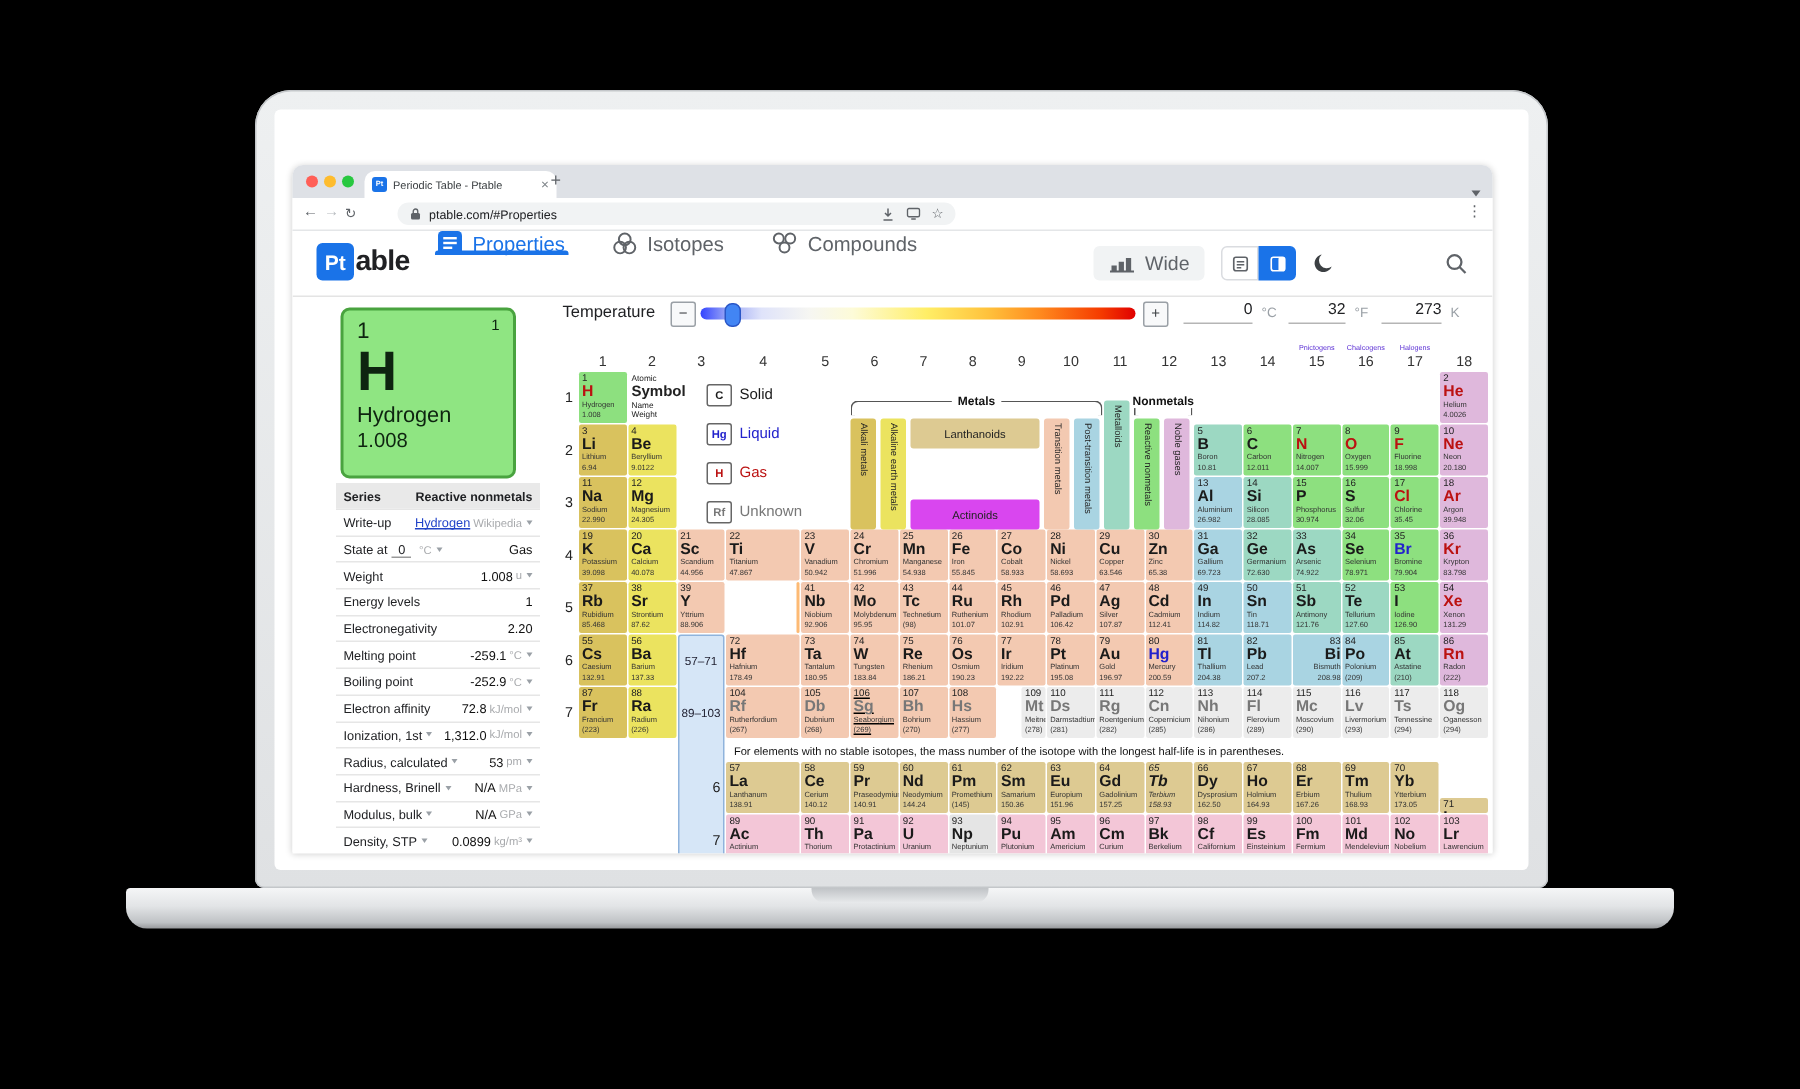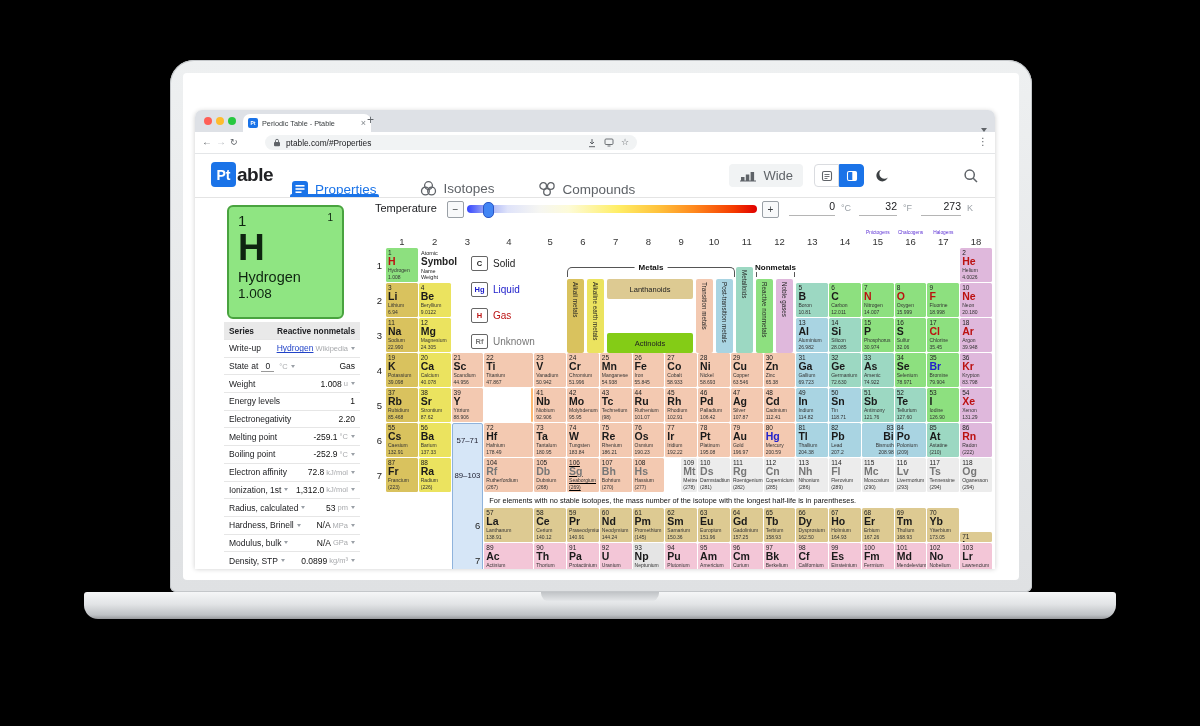--- a/index.html
+++ b/index.html
@@ -41,21 +41,21 @@
   .star{font-size:9px;color:#5f6368;line-height:1;}
   .more{position:absolute;right:7px;top:4px;font-size:10px;color:#5f6368;}
   .content{position:relative;height:415px;background:#fff;overflow:hidden;}
   
   .app-header{position:absolute;left:0;top:0;width:800px;height:43px;background:#fff;
     border-bottom:1px solid #e4e4e4;}
   .logo{position:absolute;left:16px;top:8px;display:flex;align-items:center;}
   .logo-pt{width:25px;height:25px;background:var(--accent);color:#fff;border-radius:4px;
     font-size:14px;font-weight:bold;display:flex;align-items:center;justify-content:center;}
   .logo-able{font-size:19px;font-weight:bold;color:#202124;letter-spacing:-.5px;margin-left:1px;}
-  .nav{position:absolute;left:95px;top:0;height:100%;display:flex;gap:39px;align-items:flex-end;}
+  .nav{position:absolute;left:95px;top:0;height:100%;display:flex;gap:27px;align-items:flex-start;}
   .nav-item{display:flex;align-items:center;gap:7px;font-size:13.5px;color:#5f6368;
     position:relative;padding:0 2px;cursor:pointer;}
   .nav-item.active{color:var(--accent);}
   .nav-item.active::after{content:'';position:absolute;left:0;right:0;bottom:0;height:3px;
     background:var(--accent);border-radius:2px 2px 0 0;}
   .hdr-right{position:absolute;right:16px;top:0;height:100%;display:flex;align-items:center;gap:11px;}
   .wide-btn{display:flex;align-items:center;gap:6px;background:#f1f3f4;border-radius:4px;
     padding:4px 10px;font-size:13px;color:#5f6368;}
   .seg{display:flex;}
   .seg-btn{width:23px;height:21px;display:flex;align-items:center;justify-content:center;
@@ -895,21 +895,21 @@
                   <div class="sym" style="color:#1a1a1a">Eu</div>
                   <div class="nm">Europium</div>
                   <div class="wt">151.96</div>
                 </div>
                 <div class="cell" style="grid-area: 10 / 12; background: rgb(221, 202, 146);">
                   <div class="num">64</div>
                   <div class="sym" style="color:#1a1a1a">Gd</div>
                   <div class="nm">Gadolinium</div>
                   <div class="wt">157.25</div>
                 </div>
-                <div class="cell" style="grid-area: 10 / 13; background: rgb(221, 202, 146);">
+                <div class="cell" style="grid-area: 10 / 13; background: rgb(221, 202, 146); font-style: italic;">
                   <div class="num">65</div>
                   <div class="sym" style="color:#1a1a1a">Tb</div>
                   <div class="nm">Terbium</div>
                   <div class="wt">158.93</div>
                 </div>
                 <div class="cell" style="grid-area: 10 / 14; background: rgb(221, 202, 146);">
                   <div class="num">66</div>
                   <div class="sym" style="color:#1a1a1a">Dy</div>
                   <div class="nm">Dysprosium</div>
                   <div class="wt">162.50</div>
@@ -1265,21 +1265,21 @@
                 <div class="vstrip" style="background: rgb(217, 194, 94);">
                     <span>Alkali metals</span>
                   </div>
                 <div class="vstrip" style="background: rgb(235, 227, 95);">
                     <span>Alkaline earth metals</span>
                   </div>
                 <div class="stack">
                   <div class="hstrip" style="background: rgb(221, 202, 146);">
                       <span>Lanthanoids</span>
                     </div>
-                  <div class="hstrip" style="background: #84cc16; margin-top: 32px;">
+                  <div class="hstrip" style="background: #d946ef; margin-top: 32px;">
                       <span>Actinoids</span>
                     </div>
                 </div>
                 <div class="vstrip" style="background: rgb(243, 201, 177);">
                     <span>Transition metals</span>
                   </div>
                 <div class="vstrip" style="background: rgb(169, 212, 226);">
                     <span>Post-transition metals</span>
                   </div>
                 <div class="vstrip tall" style="background: rgb(156, 216, 194);">

